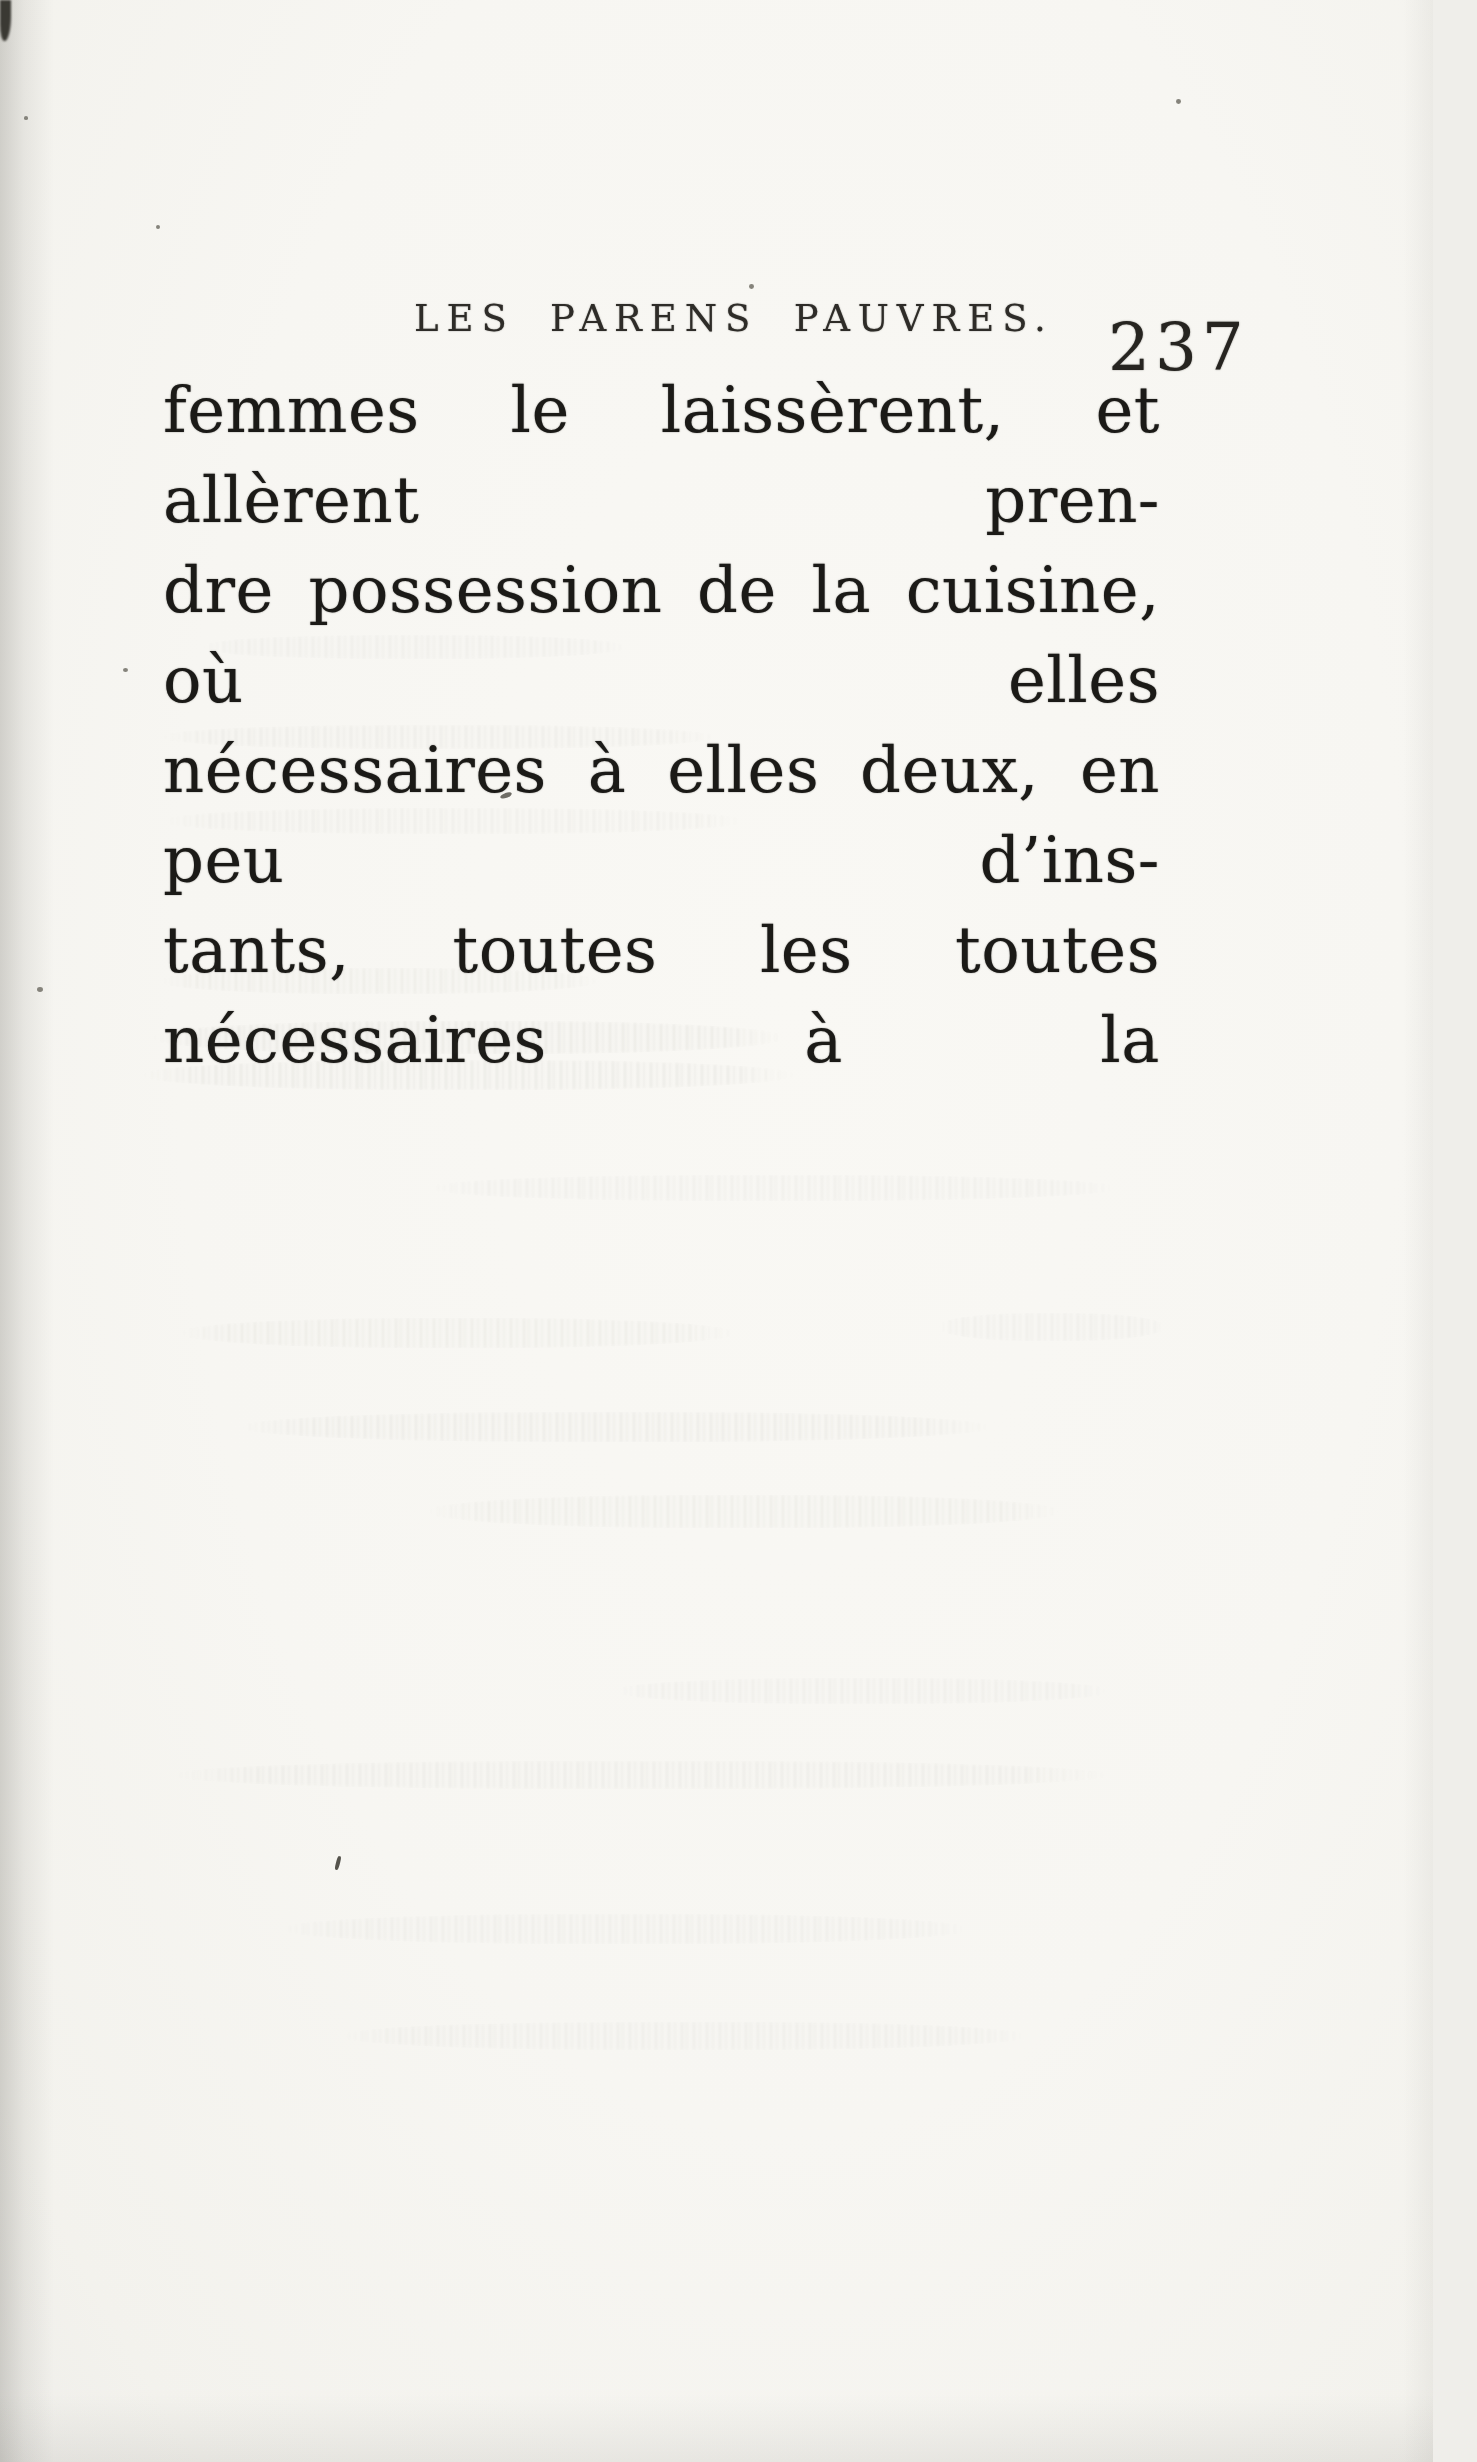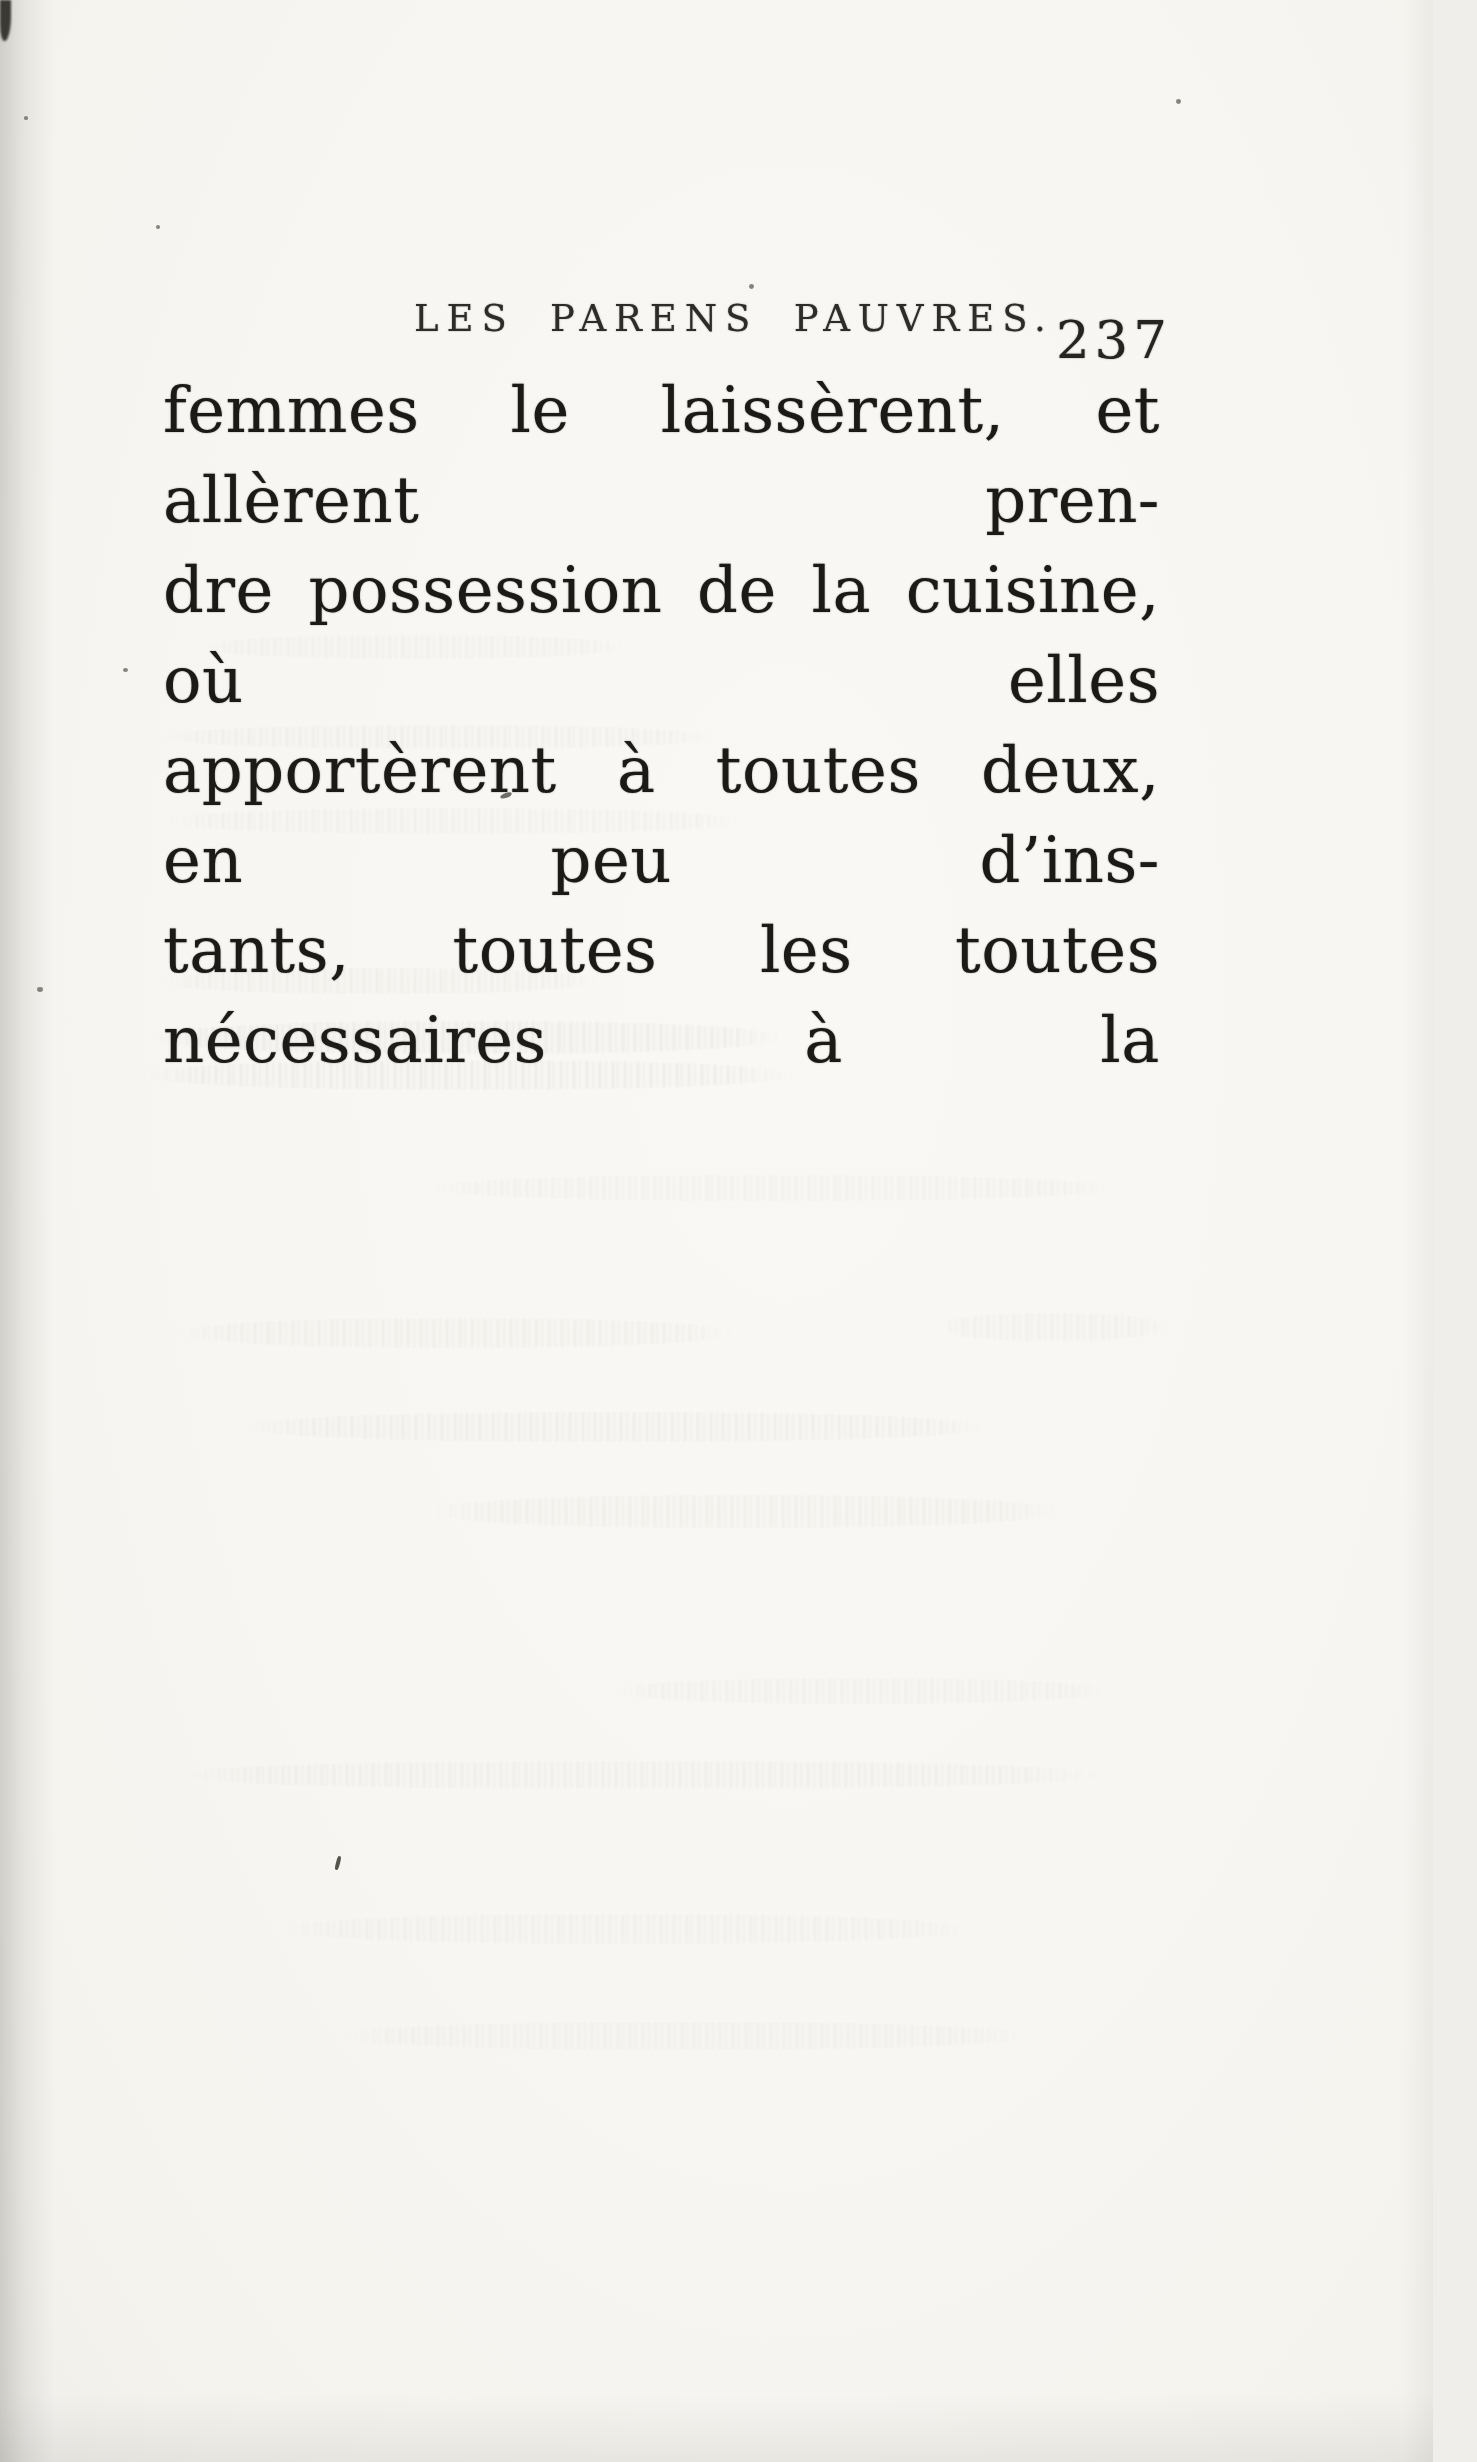--- a/index.html
+++ b/index.html
@@ -36,22 +36,22 @@
   }
   
   .title {
     position: absolute; left: 414px; top: 297px;
     font-size: 37px; letter-spacing: 7.9px; word-spacing: 15.8px;
     color: #2e2c28;
     text-shadow: 0 0 1.4px rgba(40,38,32,0.55);
     white-space: nowrap;
   }
   .pagenum {
-    position: absolute; left: 1056px; top: 309px;
-    font-size: 53px; letter-spacing: 4.9px;
+    position: absolute; left: 1108px; top: 309px;
+    font-size: 66px; letter-spacing: 4.9px;
     color: #262420;
     text-shadow: 0 0 1.6px rgba(40,38,32,0.6);
   }
   
   .body-text {
     position: absolute; left: 163px; top: 365px; width: 997px;
     font-size: 64px; line-height: 90px;
     letter-spacing: 0.5px; word-spacing: 6.9px;
     color: #1b1a17;
     text-shadow: 0 0 1.5px rgba(28,26,22,0.55);
@@ -81,21 +81,21 @@
   <div class="right-shade"></div>
   <div class="bottom-shade"></div>
   <div class="corner-mark"></div>
 
   <span class="title">LES PARENS PAUVRES.</span>
   <span class="pagenum">237</span>
 
   <main class="body-text">
     <div class="line">femmes le laissèrent, et allèrent pren-</div>
     <div class="line">dre possession de la cuisine, où elles</div>
-    <div class="line">apportèrent à toutes deux, en peu d’ins-</div>
+    <div class="line">nécessaires à elles deux, en peu d’ins-</div>
     <div class="line">tants, toutes les toutes nécessaires à la</div>
   </main>
 
   <div class="ghost" style="top:635px;  left:197px; width:433px; height:23.6px; opacity:.45;"></div>
   <div class="ghost" style="top:725px;  left:158px; width:561px; height:23.6px; opacity:.50;"></div>
   <div class="ghost" style="top:808px;  left:158px; width:591px; height:25.6px; opacity:.48;"></div>
   <div class="ghost" style="top:968px;  left:158px; width:443px; height:25.6px; opacity:.55;"></div>
   <div class="ghost" style="top:1021px; left:148px; width:640px; height:33px; opacity:.70;"></div>
   <div class="ghost" style="top:1060px; left:138px; width:660px; height:29.6px; opacity:.65;"></div>
   <div class="ghost" style="top:1175px; left:424px; width:699px; height:25.6px; opacity:.45;"></div>

